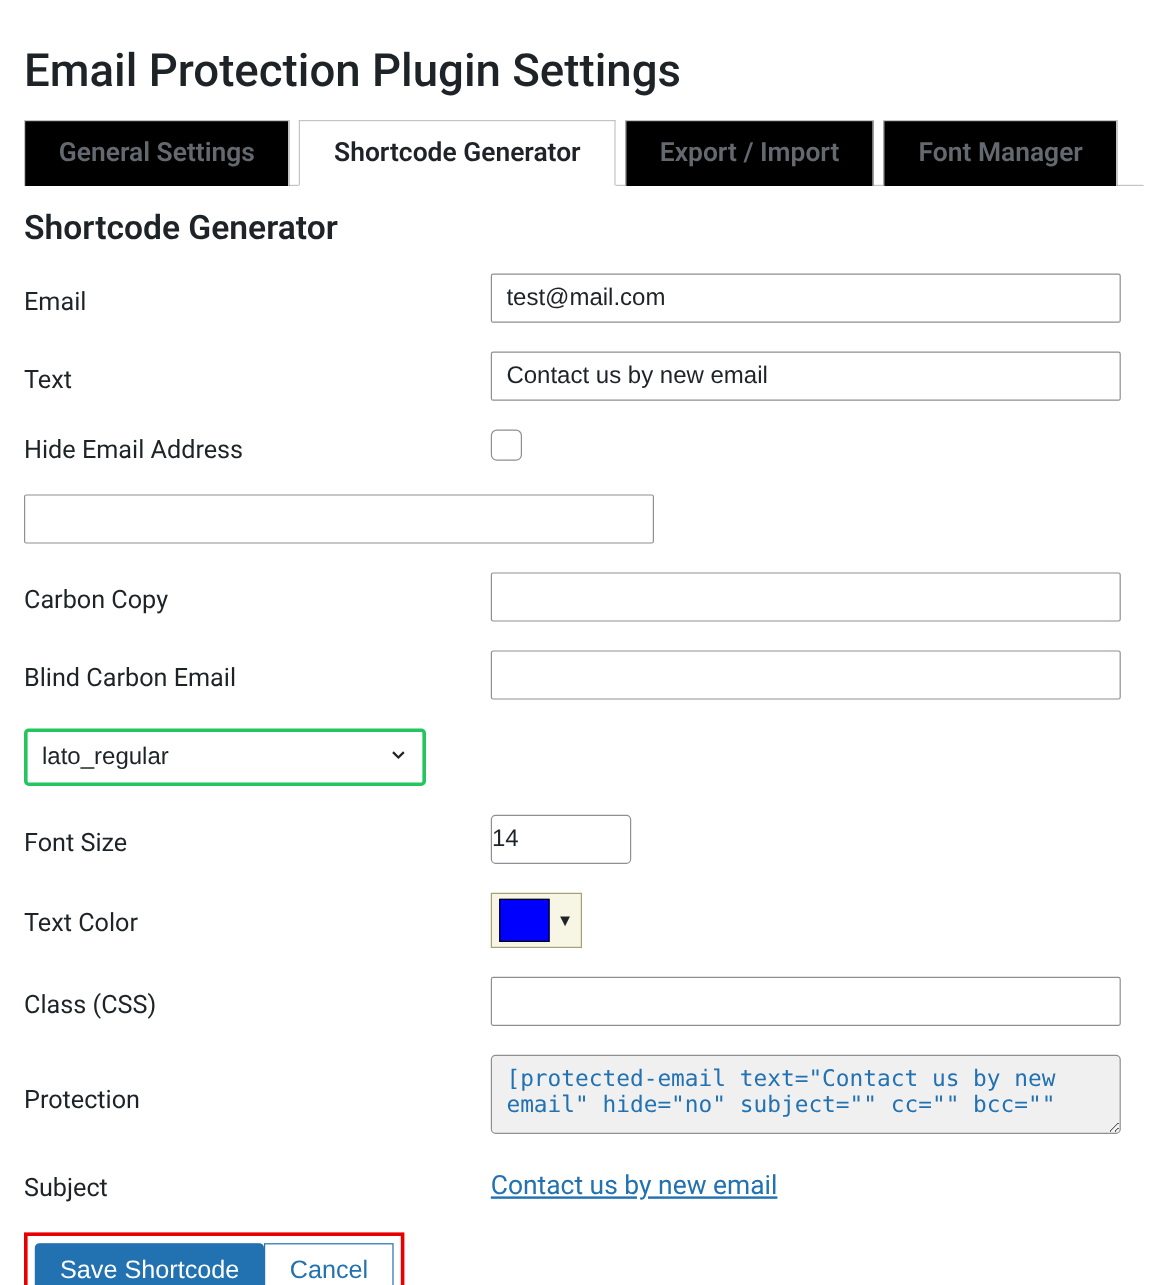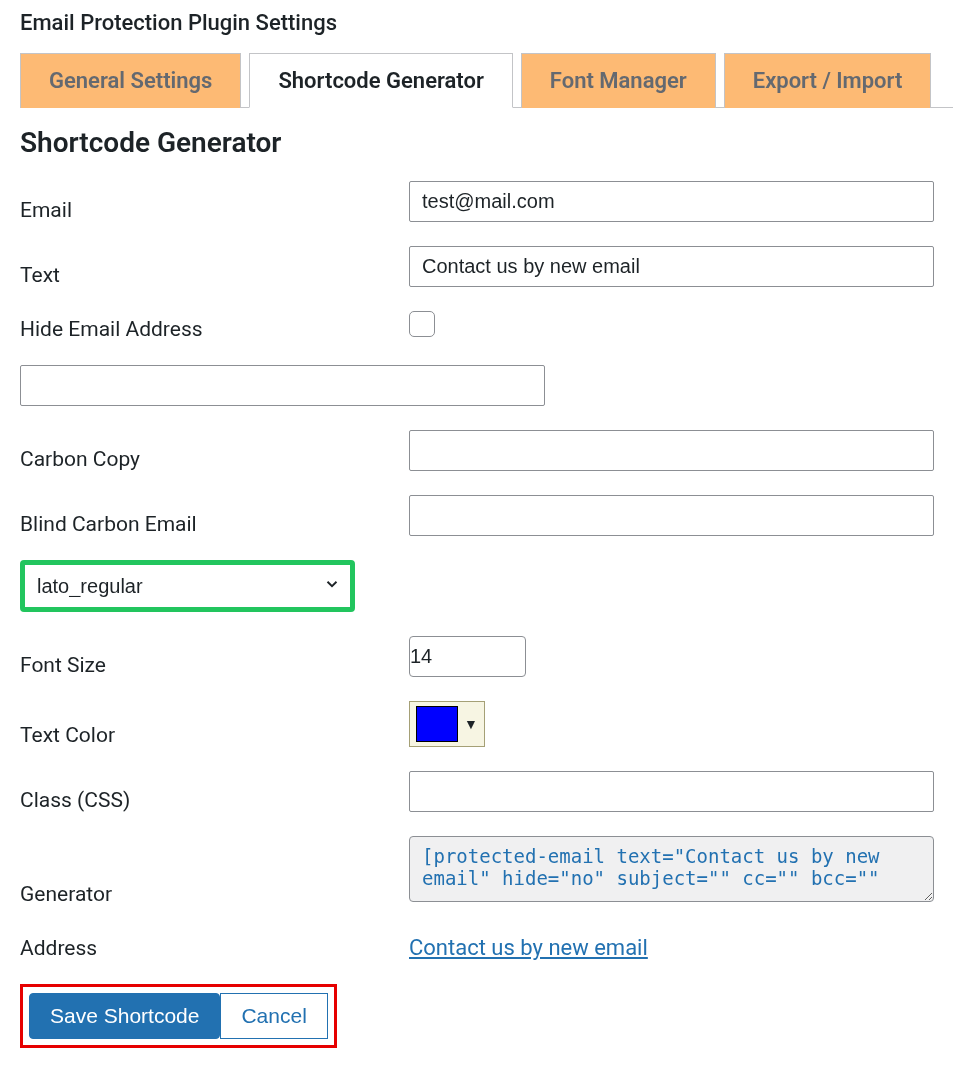--- a/index.html
+++ b/index.html
@@ -7,34 +7,35 @@
       margin: 0;
       padding: 0;
     }
     body {
       font-family: -apple-system, BlinkMacSystemFont, "Segoe UI", Roboto, sans-serif;
       background: #ffffff;
       padding: 10px 20px;
       color: #1d2327;
     }
     h1 {
-      font-size: 22px;
+      font-size: 38px;
       font-weight: 500;
       margin-bottom: 18px;
       color: #1d2327;
+      margin-top: 28px;
     }
     .tabs {
       display: flex;
       gap: 8px;
       border-bottom: 1px solid #c3c4c7;
       margin-bottom: 18px;
     }
     .tab {
       padding: 14px 28px;
-      background: #fdba74;
+      background: #000000;
       border: 1px solid #c3c4c7;
       border-bottom: none;
       font-size: 22px;
       font-weight: 600;
       color: #646970;
       cursor: pointer;
       position: relative;
       margin-bottom: -1px;
     }
     .tab.active {
@@ -43,21 +44,21 @@
       border-bottom: 1px solid #ffffff;
     }
     h2 {
       font-size: 28px;
       font-weight: 600;
       margin-bottom: 22px;
       color: #1d2327;
     }
     .form-row {
       display: flex;
-      align-items: flex-end;
+      align-items: center;
       margin-bottom: 24px;
     }
     .form-label {
       width: 389px;
       font-size: 21px;
       color: #1d2327;
       padding-top: 6px;
     }
     .form-field {
       flex: 1;
@@ -82,21 +83,21 @@
       appearance: none;
     }
     .select-wrap {
       position: relative;
       width: 335px;
     }
     .select-input {
       width: 100%;
       padding: 10px 40px 10px 12px;
       font-size: 20px;
-      border: 5px solid #22c55e;
+      border: 3px solid #22c55e;
       border-radius: 4px;
       background: #ffffff;
       color: #1d2327;
       appearance: none;
       cursor: pointer;
     }
     .select-chevron {
       position: absolute;
       right: 14px;
       top: 50%;
@@ -180,22 +181,22 @@
 </head>
 <body>
 
 
 
 <h1>Email Protection Plugin Settings</h1>
 
 <div class="tabs">
   <div class="tab">General Settings</div>
   <div class="tab active">Shortcode Generator</div>
+  <div class="tab">Export / Import</div>
   <div class="tab">Font Manager</div>
-  <div class="tab">Export / Import</div>
 </div>
 
 <h2>Shortcode Generator</h2>
 
 <div class="form-row">
   <div class="form-label">Email</div>
   <div class="form-field">
     <input type="text" class="text-input" value="test@mail.com" style="">
   </div>
 </div>
@@ -267,28 +268,28 @@
 </div>
 
 <div class="form-row">
   <div class="form-label">Class (CSS)</div>
   <div class="form-field">
     <input type="text" class="text-input" value="" style="">
   </div>
 </div>
 
 <div class="form-row">
-  <div class="form-label">Generator</div>
+  <div class="form-label">Protection</div>
   <div class="form-field">
     <textarea class="shortcode-textarea" style="">[protected-email text="Contact us by new email" hide="no" subject="" cc="" bcc=""</textarea>
   </div>
 </div>
 
 <div class="form-row">
-  <div class="form-label">Address</div>
+  <div class="form-label">Subject</div>
   <div class="form-field">
     <a class="preview-link">Contact us by new email</a>
   </div>
 </div>
 
 <div class="button-row">
   <button class="btn-primary">Save Shortcode</button>
   <button class="btn-secondary">Cancel</button>
 </div>
 

